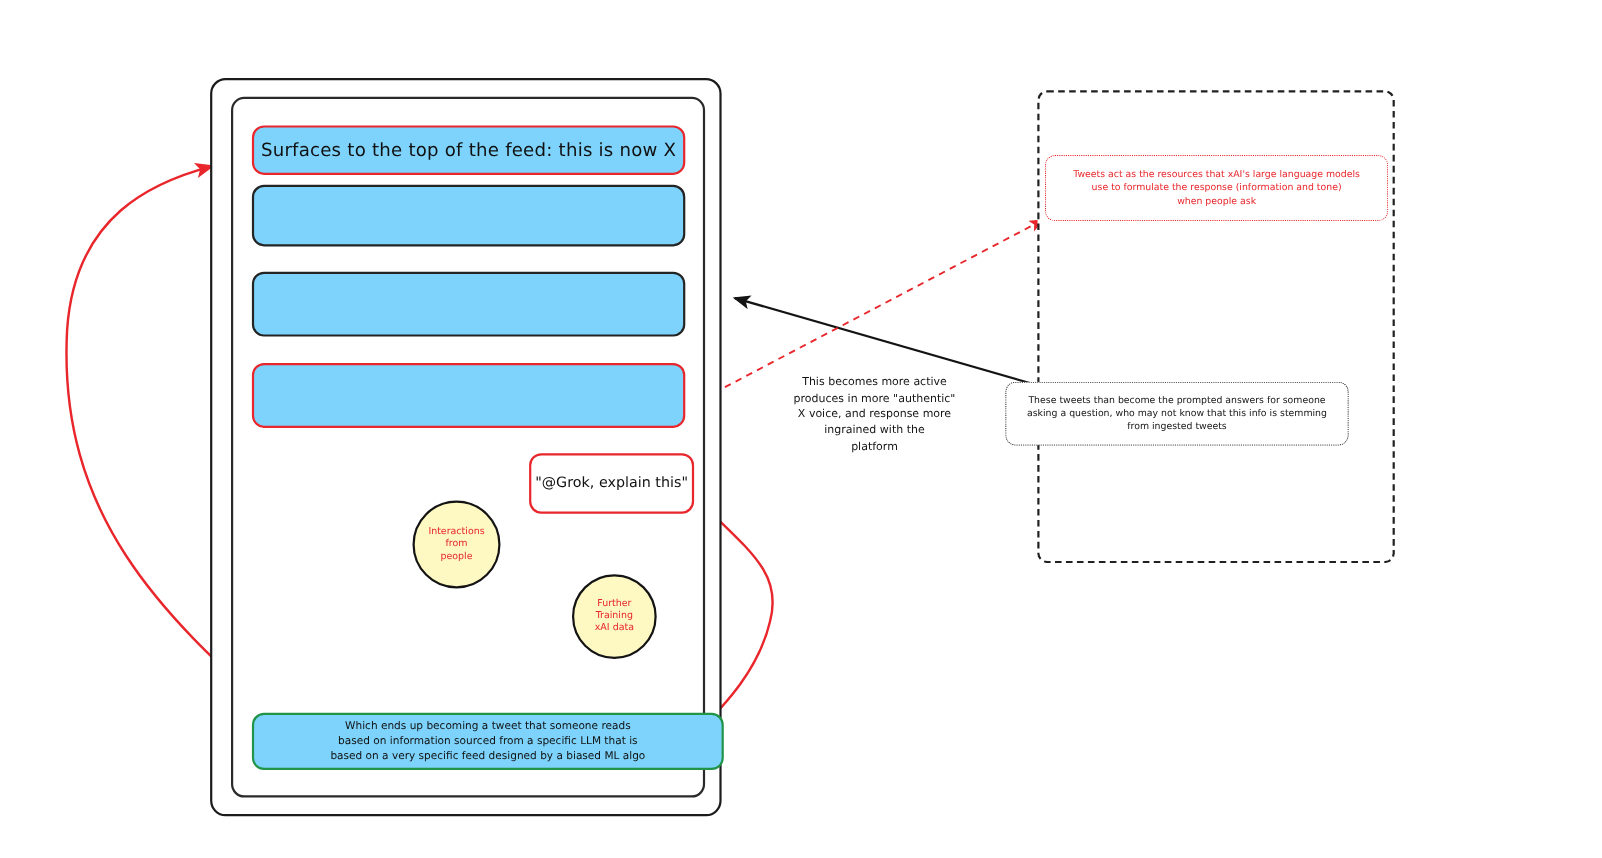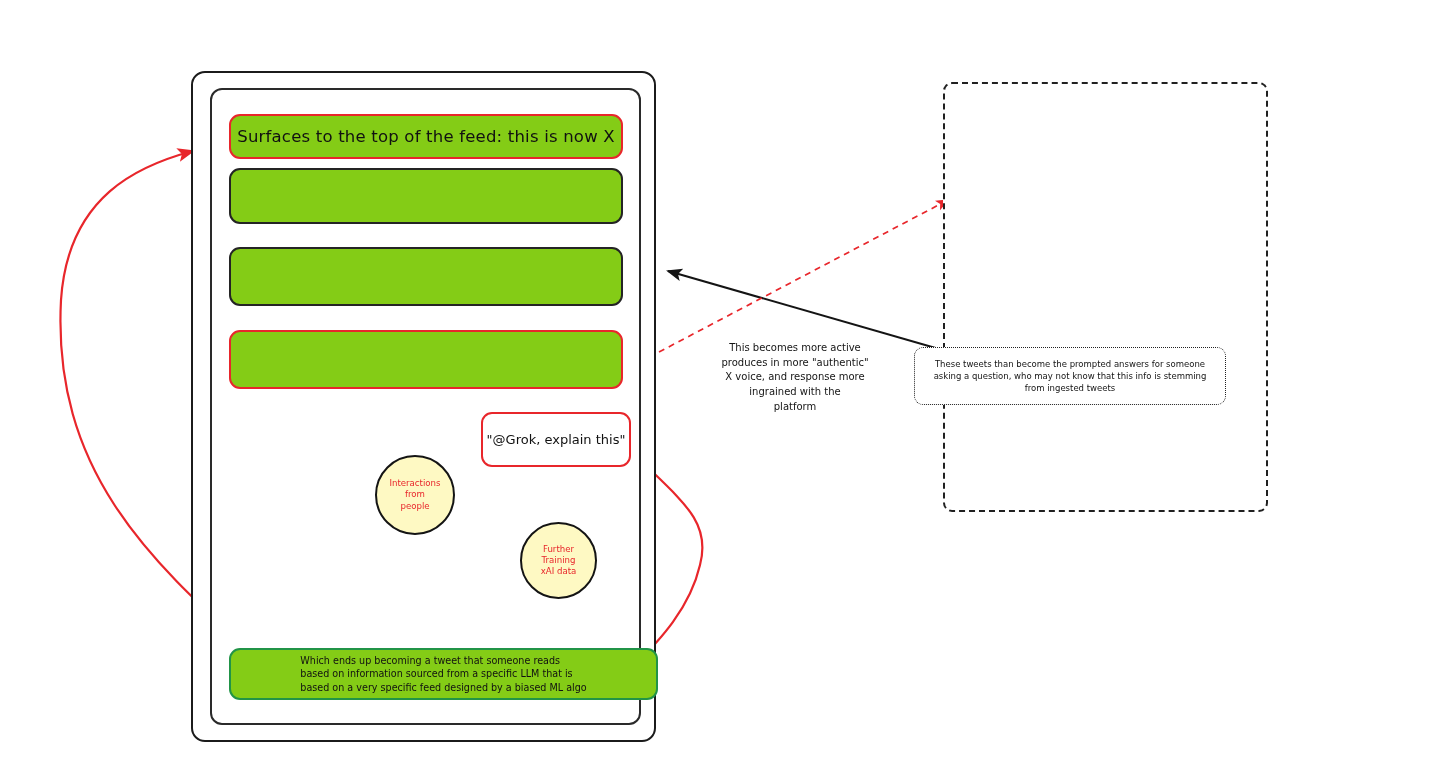--- a/index.html
+++ b/index.html
@@ -46,24 +46,25 @@
     border-radius: 12px;
     background: #ffffff;
     box-sizing: border-box;
   }
 
   
   .card {
     position: absolute;
     box-sizing: border-box;
     border-radius: 11px;
-    background: #84cc16;
-    display: flex;
-    align-items: center;
-    justify-content: center;
+    background: #7dd3fc;
+    display: flex;
+    align-items: center;
+    justify-content: center;
+    text-align: center;
   }
   .card.red   { border: 2.1px solid #e8262b; }
   .card.black { border: 2.1px solid #242424; }
   .card.green { border: 2.4px solid #219447; }
 
   .card-1 { left: 229px; top: 114px;  width: 394px; height: 45px; }
   .card-2 { left: 229px; top: 168px;  width: 394px; height: 56px; }
   .card-3 { left: 229px; top: 247px;  width: 394px; height: 59px; }
   .card-4 { left: 229px; top: 330px;  width: 394px; height: 59px; }
   .card-5 { left: 229px; top: 648px;  width: 429px; height: 52px; }
@@ -263,20 +264,27 @@
   <div class="center-note">
     <span>This becomes more active</span><br>
     <span>produces in more "authentic"</span><br>
     <span>X voice, and response more</span><br>
     <span>ingrained with the</span><br>
     <span>platform</span>
   </div>
 
   <div class="right-panel"></div>
 
+  <div class="panel-box panel-box-top">
+    <span class="panel-text-red">
+      <span>Tweets act as the resources that xAI's large language models</span><br>
+      <span>use to formulate the response (information and tone)</span><br>
+      <span>when people ask</span>
+    </span>
+  </div>
 
   <div class="panel-box panel-box-bottom">
     <span class="panel-text-dark">
       <span>These tweets than become the prompted answers for someone</span><br>
       <span>asking a question, who may not know that this info is stemming</span><br>
       <span>from ingested tweets</span>
     </span>
   </div>
 
 </div>

